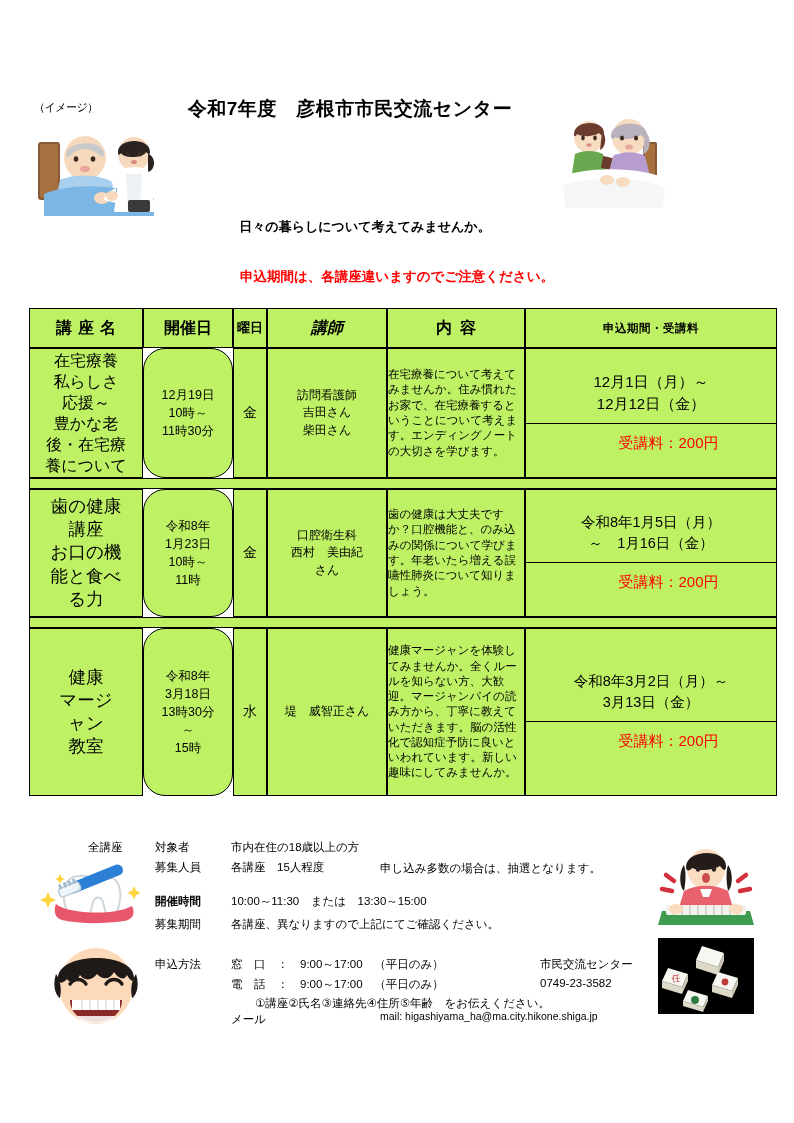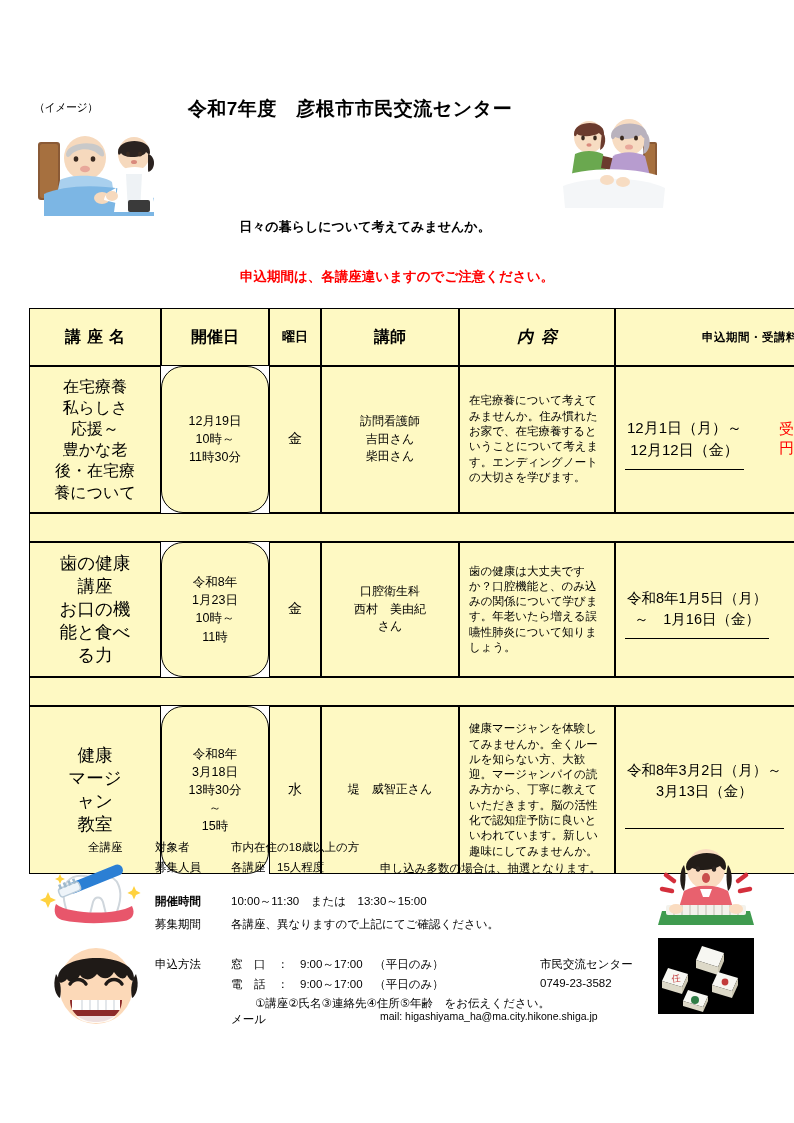--- a/index.html
+++ b/index.html
@@ -84,43 +84,43 @@
   }
   table.courses {
     border-collapse: separate;
     border-spacing: 0;
     width: 736px;
     table-layout: fixed;
   }
   table.courses td, table.courses th {
     border: 1.6px solid #000;
     vertical-align: middle;
-    padding: 9px;
-    background: #fef9c3;
+    padding: 0;
+    background: #bef264;
   }
   
   .c-name   { width: 112px; }
   .c-date   { width: 88px; margin-top: 28px; }
   .c-dow    { width: 32px; margin-left: 26px; }
-  .c-teach  { width: 118px; }
+  .c-teach  { width: 118px; font-style: italic; }
   .c-desc   { width: 136px; }
   .c-period { width: 250px; }
 
   thead th {
     height: 38px;
     font-size: 16px;
     font-weight: bold;
     text-align: center;
   }
   thead th.small-head {
     font-size: 11.5px;
     letter-spacing: 0.5px;
   }
   .sp-wide { letter-spacing: 6px; padding-left: 6px; }
-  .sp-mid  { letter-spacing: 8px; padding-left: 8px; font-style: italic; }
+  .sp-mid  { letter-spacing: 8px; padding-left: 8px; }
 
   .spacer-row td {
     border: none;
     height: 9px;
     padding: 0;
     background: #fff;
   }
 
   td.cell-name {
     text-align: center;
@@ -151,21 +151,21 @@
     text-align: left;
     padding: 5px 4px 5px 5px;
     vertical-align: top;
   }
   td.cell-period {
     padding: 0;
     vertical-align: top;
   }
   .period-inner {
     display: flex;
-    flex-direction: row;
+    flex-direction: column;
     height: 100%;
   }
   .period-dates {
     border-bottom: 1.6px solid #000;
     text-align: center;
     font-size: 15px;
     line-height: 1.45;
     padding: 8px 2px 8px 2px;
   }
   .period-dates.small {

